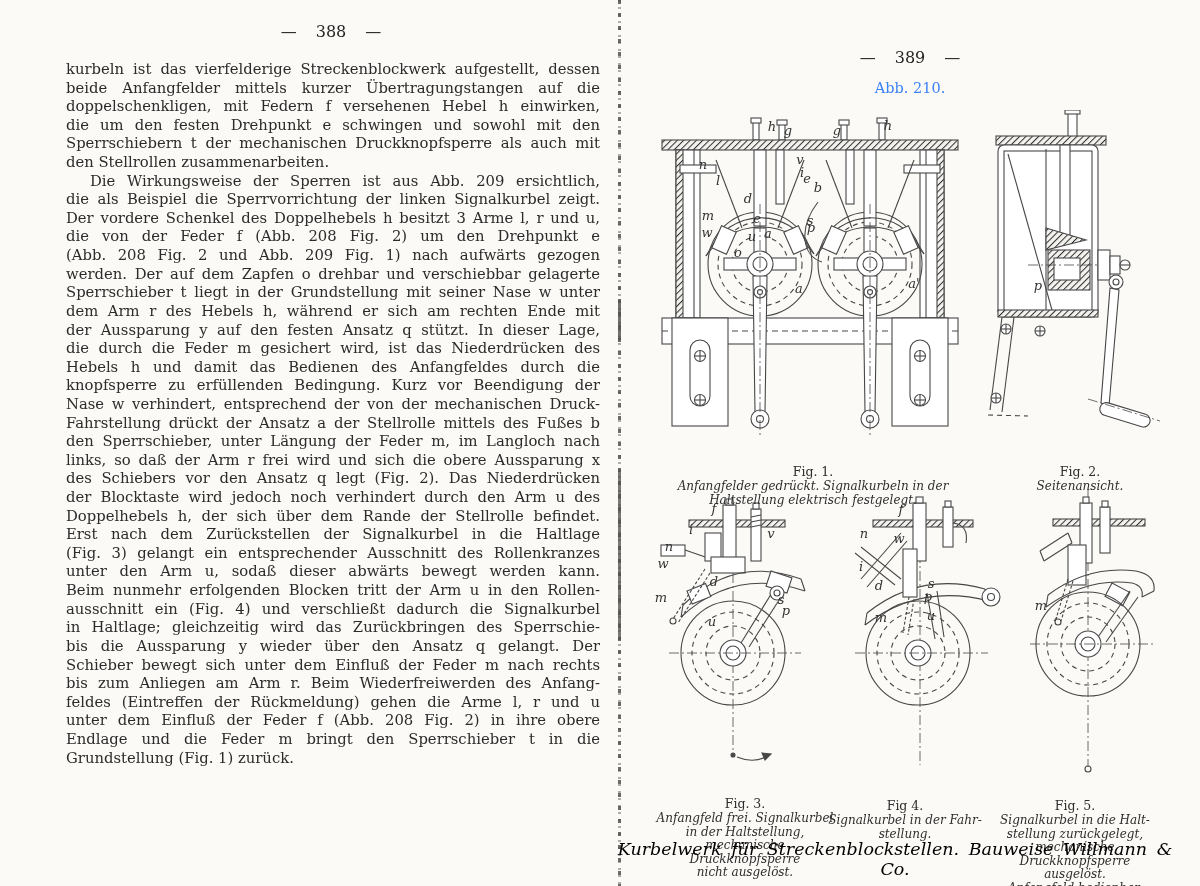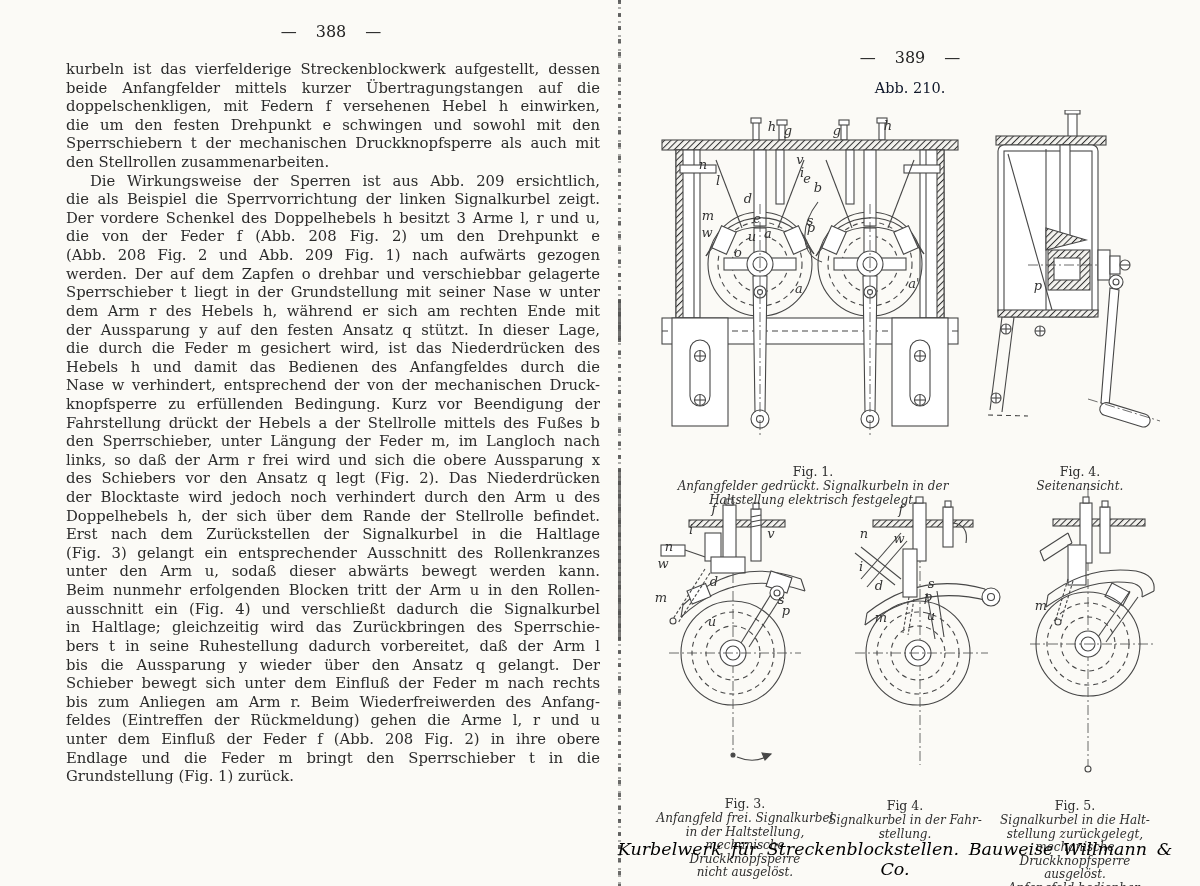--- a/index.html
+++ b/index.html
@@ -13,21 +13,21 @@
   .gutter::before{
     content:"";position:absolute;left:2px;top:0;width:2.5px;height:100%;opacity:.75;
     background:
       repeating-linear-gradient(180deg,rgba(25,25,25,.85) 0 4px,transparent 4px 13px),
       repeating-linear-gradient(180deg,rgba(25,25,25,.45) 0 2px,transparent 2px 7px),
       repeating-linear-gradient(180deg,transparent 0 300px,rgba(20,20,20,.8) 300px 340px,transparent 340px 470px,rgba(20,20,20,.75) 470px 640px);
   }
   .header{position:absolute;text-align:center;font-size:16px;word-spacing:14px;color:#262626;}
   .header-left{left:64px;top:22px;width:534px;}
   .header-right{left:640px;top:48px;width:540px;}
-  .abb{position:absolute;left:640px;top:80px;width:540px;text-align:center;font-size:14.5px;color:#0f172a;}
+  .abb{position:absolute;left:640px;top:80px;width:540px;text-align:center;font-size:14.5px;color:#3b82f6;}
   
   .textblock{position:absolute;left:66px;top:60px;width:534px;}
   .bline{height:18.62px;overflow:hidden;text-align:justify;font-size:14.8px;line-height:18.6px;white-space:normal;}
   .bline::after{content:"";display:inline-block;width:100%;}
   .bline.last{text-align:left;}
   .bline.last::after{width:0;}
   .bline.indent{text-indent:24px;}
   
   .fig{position:absolute;}
   .fig svg{position:absolute;left:0;top:0;width:100%;height:100%;}
@@ -81,35 +81,34 @@
     <div class="bline">die als Beispiel die Sperrvorrichtung der linken Signalkurbel zeigt.</div>
     <div class="bline">Der vordere Schenkel des Doppelhebels h besitzt 3 Arme l, r und u,</div>
     <div class="bline">die von der Feder f (Abb. 208 Fig. 2) um den Drehpunkt e</div>
     <div class="bline">(Abb. 208 Fig. 2 und Abb. 209 Fig. 1) nach aufwärts gezogen</div>
     <div class="bline">werden.  Der auf dem Zapfen o drehbar und verschiebbar gelagerte</div>
     <div class="bline">Sperrschieber t liegt in der Grundstellung mit seiner Nase w unter</div>
     <div class="bline">dem Arm r des Hebels h, während er sich am rechten Ende mit</div>
     <div class="bline">der Aussparung y auf den festen Ansatz q stützt.  In dieser Lage,</div>
     <div class="bline">die durch die Feder m gesichert wird, ist das Niederdrücken des</div>
     <div class="bline">Hebels h und damit das Bedienen des Anfangfeldes durch die</div>
+    <div class="bline">knopfsperre zu erfüllenden Bedingung.  Kurz vor Beendigung der</div>
     <div class="bline">Nase w verhindert, entsprechend der von der mechanischen Druck-</div>
-    <div class="bline">knopfsperre zu erfüllenden Bedingung.  Kurz vor Beendigung der</div>
-    <div class="bline">Fahrstellung drückt der Hebels a der Stellrolle mittels des Fußes b</div>
+    <div class="bline">Fahrstellung drückt der Ansatz a der Stellrolle mittels des Fußes b</div>
     <div class="bline">den Sperrschieber, unter Längung der Feder m, im Langloch nach</div>
     <div class="bline">links, so daß der Arm r frei wird und sich die obere Aussparung x</div>
     <div class="bline">des Schiebers vor den Ansatz q legt (Fig. 2).  Das Niederdrücken</div>
     <div class="bline">der Blocktaste wird jedoch noch verhindert durch den Arm u des</div>
     <div class="bline">Doppelhebels h, der sich über dem Rande der Stellrolle befindet.</div>
     <div class="bline">Erst nach dem Zurückstellen der Signalkurbel in die Haltlage</div>
     <div class="bline">(Fig. 3) gelangt ein entsprechender Ausschnitt des Rollenkranzes</div>
     <div class="bline">unter den Arm u, sodaß dieser abwärts bewegt werden kann.</div>
     <div class="bline">Beim nunmehr erfolgenden Blocken tritt der Arm u in den Rollen-</div>
     <div class="bline">ausschnitt ein (Fig. 4) und verschließt dadurch die Signalkurbel</div>
     <div class="bline">in Haltlage; gleichzeitig wird das Zurückbringen des Sperrschie-</div>
-    <div class="bline">bers t in seine Ruhestellung dadurch vorbereitet, daß der Arm l</div>
     <div class="bline">bis die Aussparung y wieder über den Ansatz q gelangt.  Der</div>
     <div class="bline">Schieber bewegt sich unter dem Einfluß der Feder m nach rechts</div>
     <div class="bline">bis zum Anliegen am Arm r.  Beim Wiederfreiwerden des Anfang-</div>
     <div class="bline">feldes (Eintreffen der Rückmeldung) gehen die Arme l, r und u</div>
     <div class="bline">unter dem Einfluß der Feder f (Abb. 208 Fig. 2) in ihre obere</div>
     <div class="bline">Endlage und die Feder m bringt den Sperrschieber t in die</div>
     <div class="bline last">Grundstellung (Fig. 1) zurück.</div>
   </div>
 
 <div class="header header-right">— 389 —</div>
@@ -421,21 +420,21 @@
 </div>
 
 <div class="cap cap1">
   <div class="cap-title">Fig. 1.</div>
   <div>
       <div class="cap-line">Anfangfelder gedrückt.  Signalkurbeln in der</div>
       <div class="cap-line">Haltstellung elektrisch festgelegt.</div>
     </div>
 </div>
 <div class="cap cap2">
-  <div class="cap-title">Fig. 4.</div>
+  <div class="cap-title">Fig. 2.</div>
   <div>
       <div class="cap-line">Seitenansicht.</div>
     </div>
 </div>
 <div class="cap cap3">
   <div class="cap-title">Fig. 3.</div>
   <div>
       <div class="cap-line">Anfangfeld frei.  Signalkurbel</div>
       <div class="cap-line">in der Haltstellung,</div>
       <div class="cap-line">mechanische Druckknopfsperre</div>

